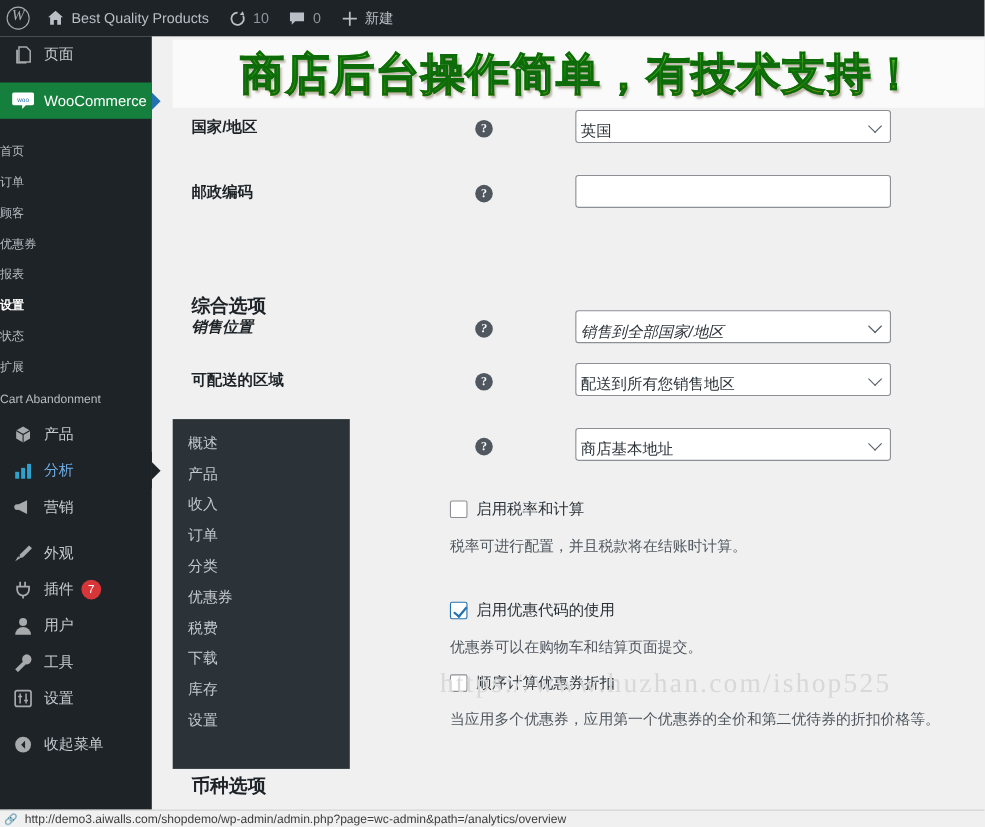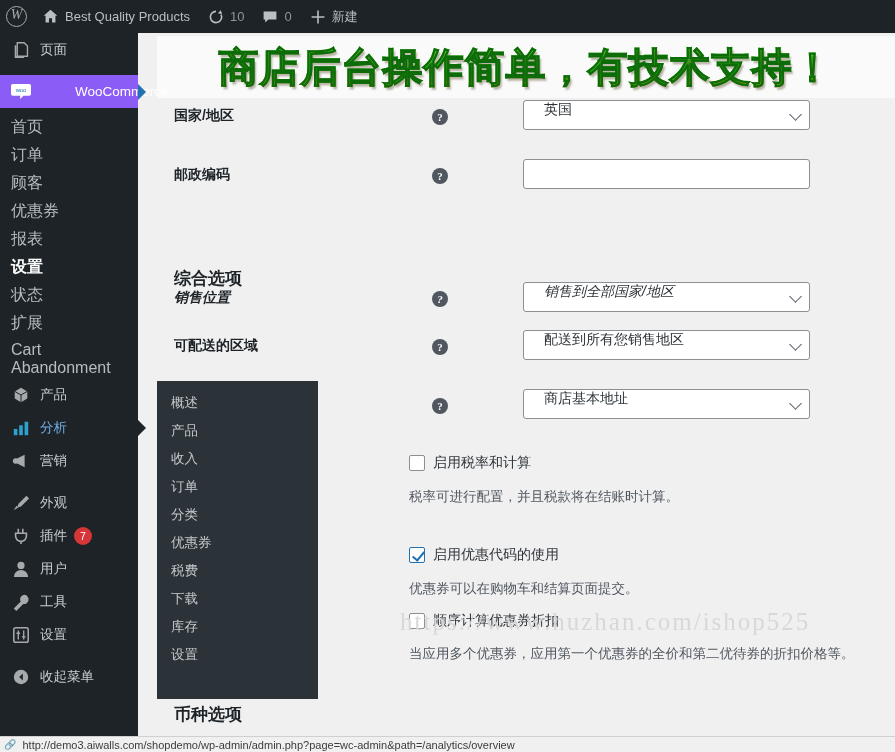--- a/index.html
+++ b/index.html
@@ -52,37 +52,37 @@
     color: #c6cbd1; font-size: 13.5px;
     white-space: nowrap;
   }
   .menu-item .mlabel { margin-left: 9px; }
   .menu-item.tall { height: 33px; }
   .menu-item .micon {
     width: 20px; height: 20px; flex: 0 0 20px;
     display: flex; align-items: center; justify-content: center;
     color: #a7aaad;
   }
-  .menu-item.cur-blue { background: #8b5cf6; color: #fff; gap: 35px; }
+  .menu-item.cur-blue { background: #15803d; color: #fff; }
   .menu-item.cur-blue .micon { color: #fff; }
   .menu-item.cur-dark { background: #1d2327; color: #72aee6; font-weight: 400; }
   .menu-item.cur-dark .micon { color: #72aee6; }
   .menu-item.cur-blue::after,
   .menu-item.cur-dark::after {
     content: ""; position: absolute; right: -8px; top: 50%;
     margin-top: -8px; width: 0; height: 0;
     border-top: 8px solid transparent;
     border-bottom: 8px solid transparent;
     border-left: 8px solid #2271b1;
   }
   .menu-item.cur-dark::after { border-left-color: #1d2327; }
   .menu-sub {
-    display: flex; align-items: flex-start;
-    height: 28px; padding-left: 11px;
-    color: #b7bcc2; font-size: 16px;
+    display: flex; align-items: flex-end;
+    height: 28px; 
+    color: #b7bcc2; font-size: 11px;
   }
   .menu-sub.bold { color: #fff; font-weight: bold; }
   .menu-gap { height: 9px; }
   .badge {
     display: inline-block; min-width: 18px; height: 18px;
     line-height: 18px; text-align: center;
     border-radius: 9px; background: #d63638; color: #fff;
     font-size: 10.5px; margin-left: 7px; padding: 0 2px;
   }
 
@@ -123,22 +123,22 @@
     border-radius: 50%; background: #50575e; color: #fff;
     font-size: 11px; font-weight: bold; text-align: center;
     line-height: 16px; font-family: "Liberation Serif", serif;
   }
   .fieldcol { flex: 1 1 auto; padding-left: 20px; padding-right: 85px; }
   .select {
     position: relative;
     height: 30px; width: 100%;
     background: #fff; border: 1px solid #8c8f94; border-radius: 3px;
     font-size: 14px; color: #2c3338;
-    display: flex; align-items: flex-start;
-    padding: 0 30px 0 20px;
+    display: flex; align-items: flex-end;
+    padding: 0 30px 0 4px;
     box-shadow: 0 0 0 transparent;
   }
   .select .chev {
     position: absolute; right: 9px; top: 9px;
     width: 9px; height: 9px;
     border-right: 1.7px solid #555d66;
     border-bottom: 1.7px solid #555d66;
     transform: rotate(45deg);
   }
   .textfield {

